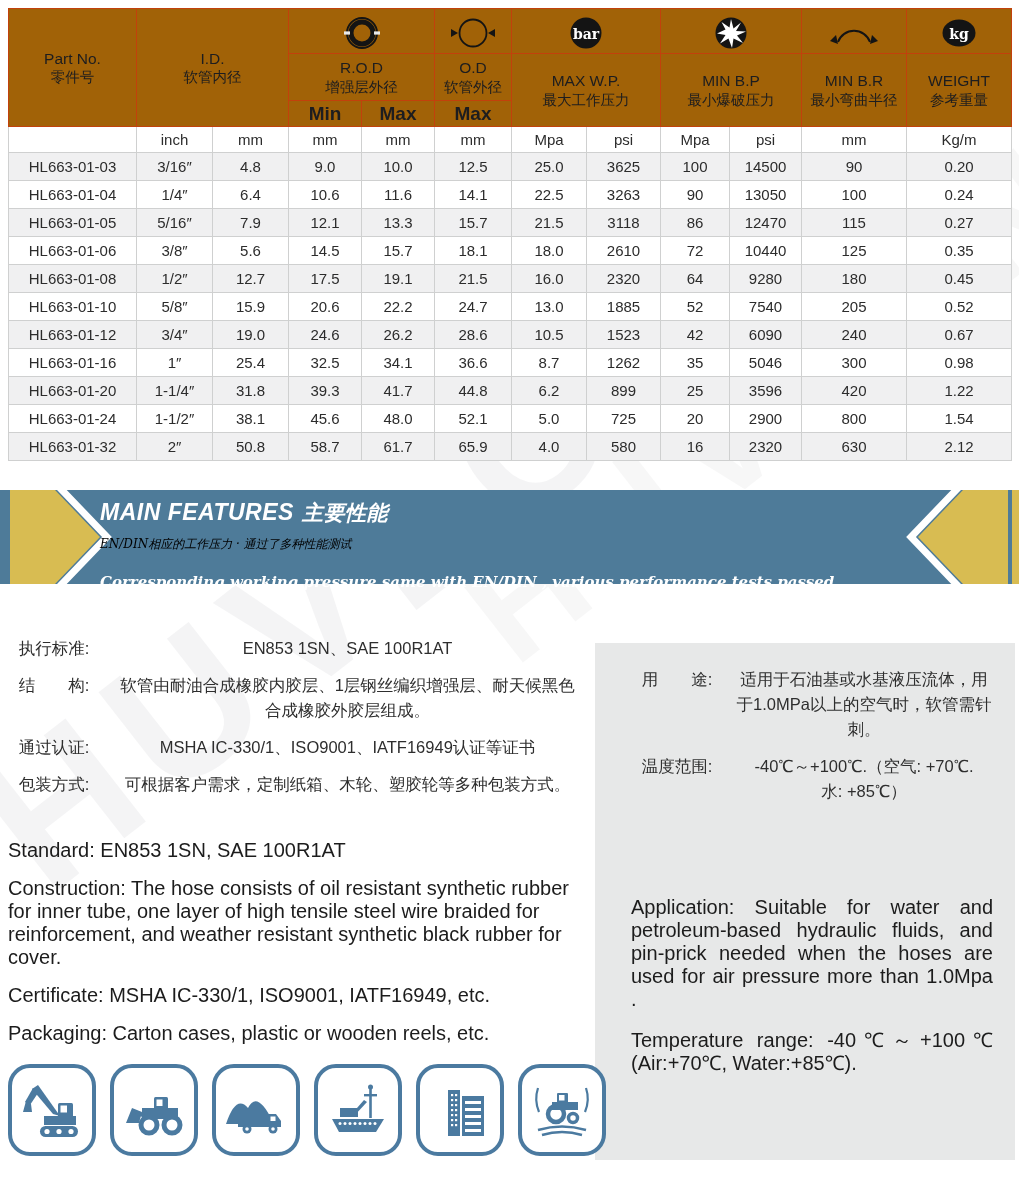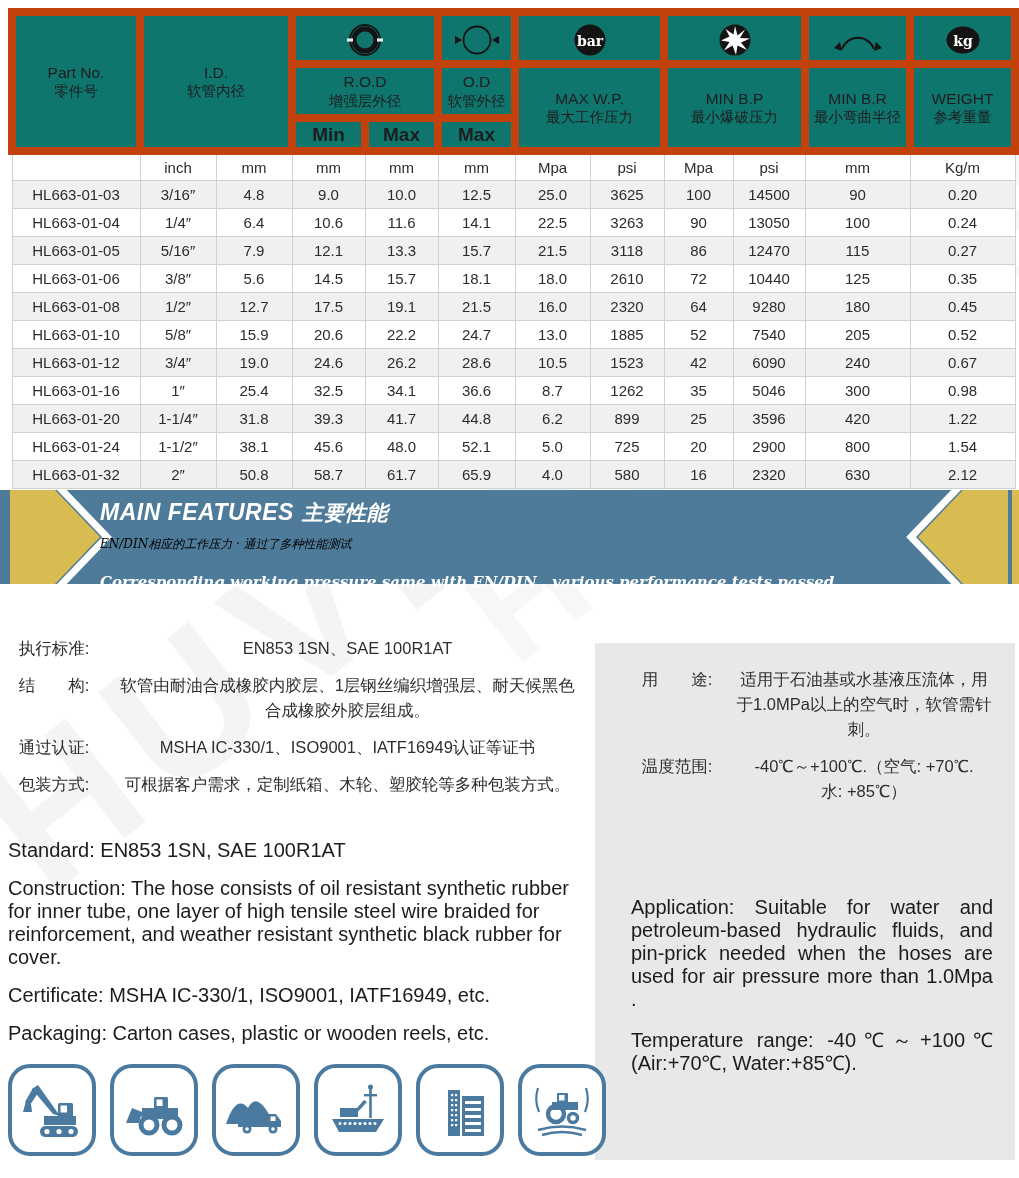--- a/index.html
+++ b/index.html
@@ -8,21 +8,21 @@
 
   
   .wm{position:absolute;font-weight:bold;color:rgba(150,152,155,0.10);
       letter-spacing:18px;pointer-events:none;white-space:nowrap;z-index:0;}
   .wm1{font-size:190px;left:-60px;top:760px;transform:rotate(-38deg);transform-origin:left top;}
   .wm2{font-size:150px;left:430px;top:560px;transform:rotate(-38deg);transform-origin:left top;color:rgba(150,152,155,0.08);}
 
   
   .table-wrap{position:absolute;left:8px;top:8px;width:1003px;z-index:2;}
   table.spec{border-collapse:collapse;width:1003px;table-layout:fixed;}
-  table.spec thead th{background:#0f766e;border:8px solid #c2410c;padding:0;
+  table.spec thead th{background:#a16207;border:1px solid #c2410c;padding:0;
       font-weight:normal;color:#1d1d1f;font-size:15.5px;line-height:1.25;}
   table.spec thead tr.icons th{height:44px;}
   table.spec thead tr.labels th{height:46px;}
   table.spec thead tr.minmax th{height:25px;font-weight:bold;font-size:19px;}
   table.spec .hdr-en{display:block;font-size:15.5px;}
   table.spec .hdr-cn{display:block;font-size:14.5px;}
   table.spec tbody td{border:1px solid #cfd0d0;text-align:center;font-size:15px;
       color:#2c2c2c;height:27px;padding:0;background:#fff;}
   table.spec tbody.units td{height:25px;}
   table.spec tbody.data tr:nth-child(odd) td{background:#f0f0f1;}

